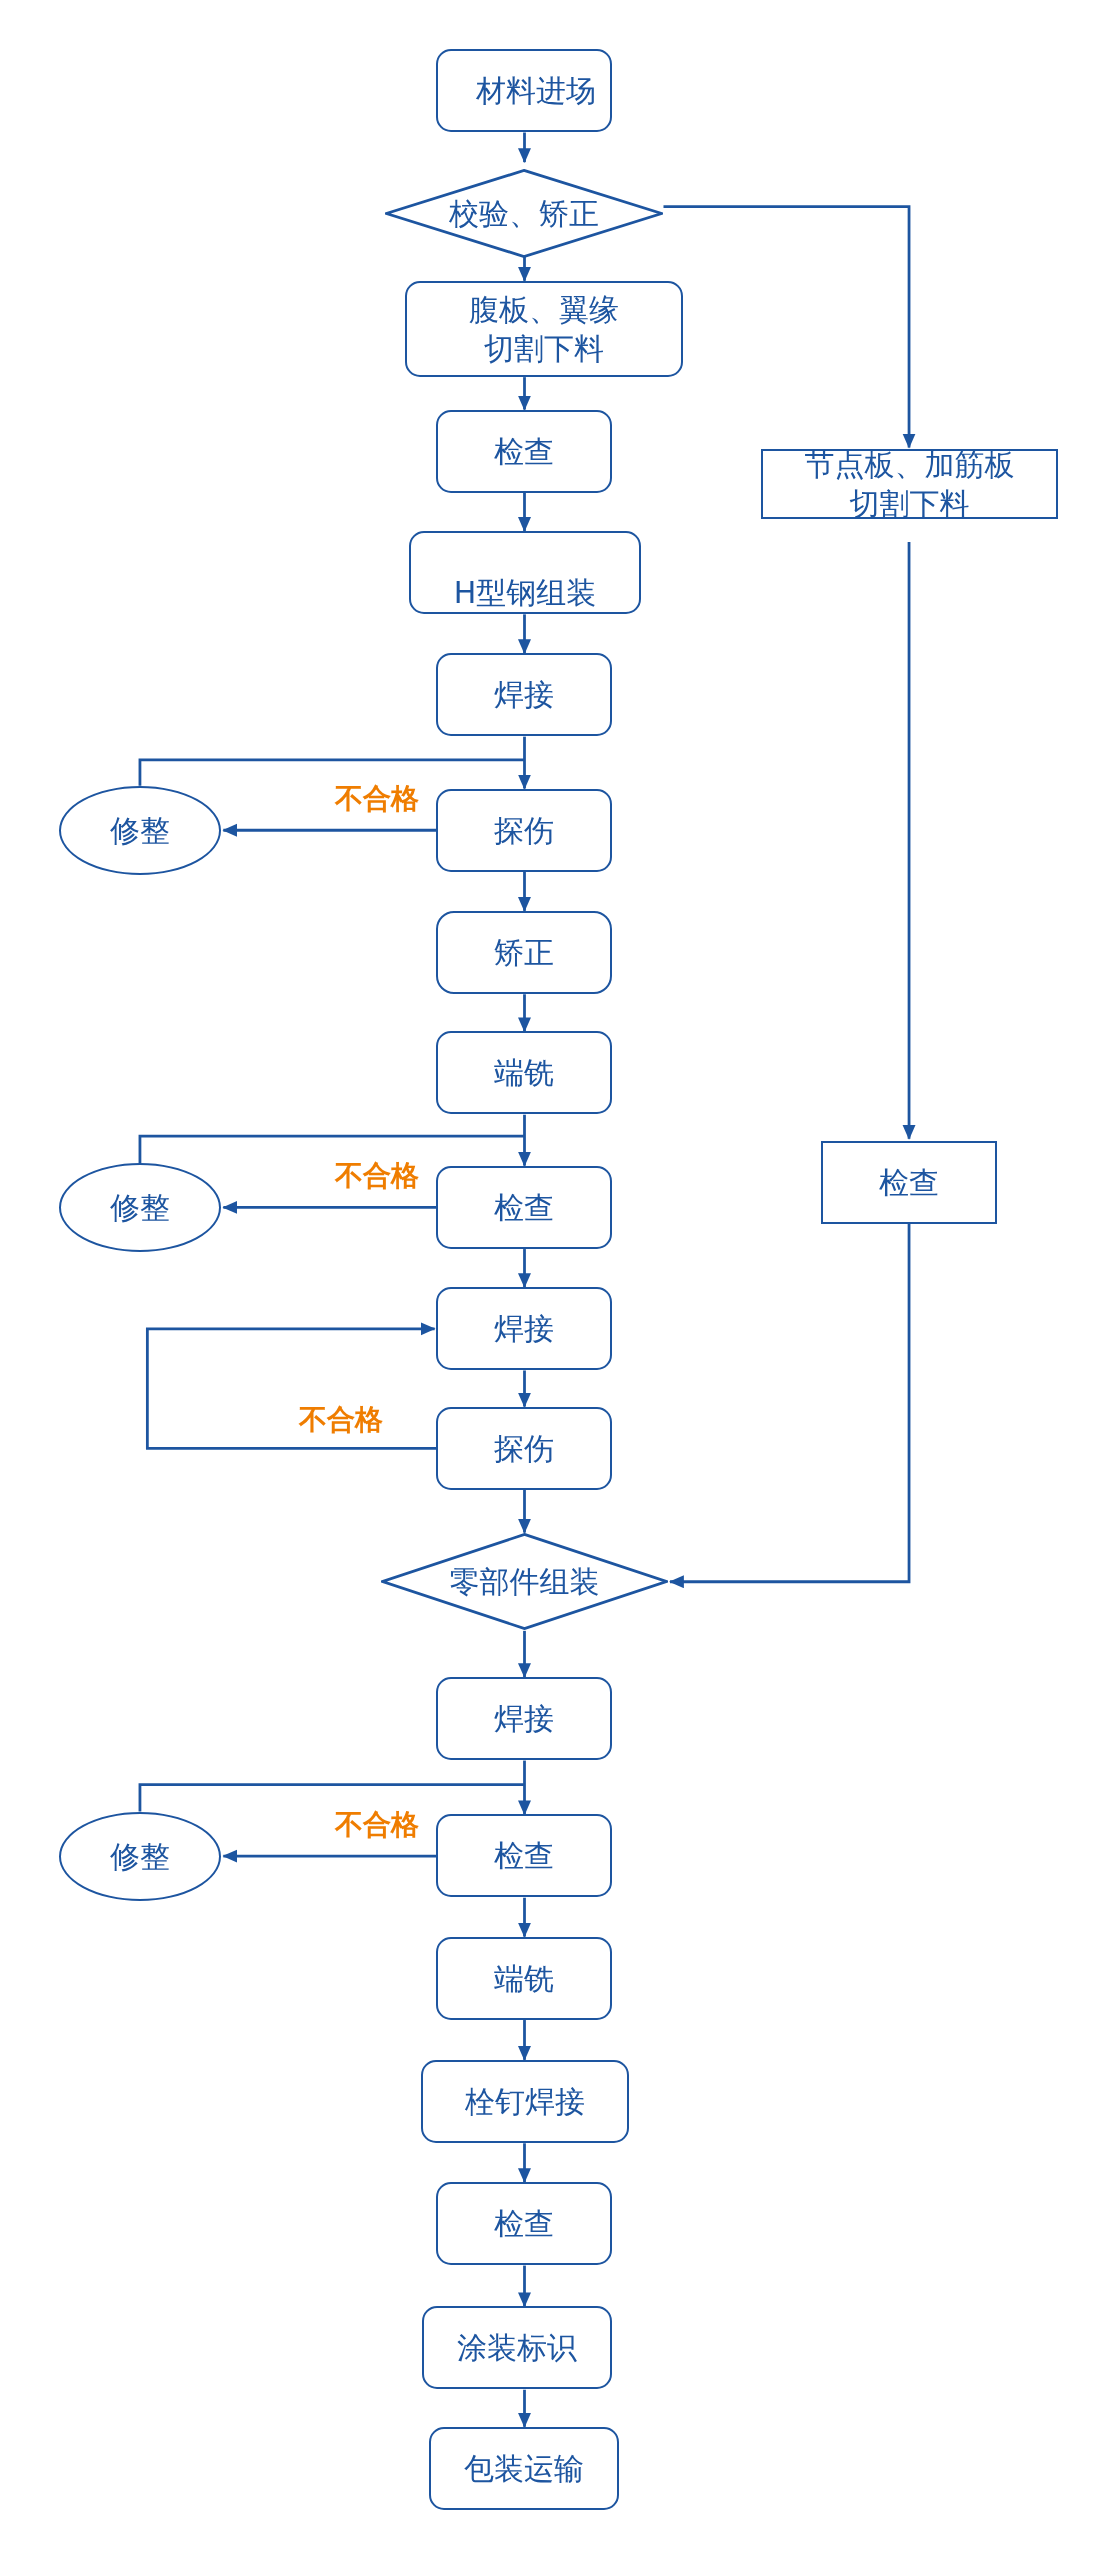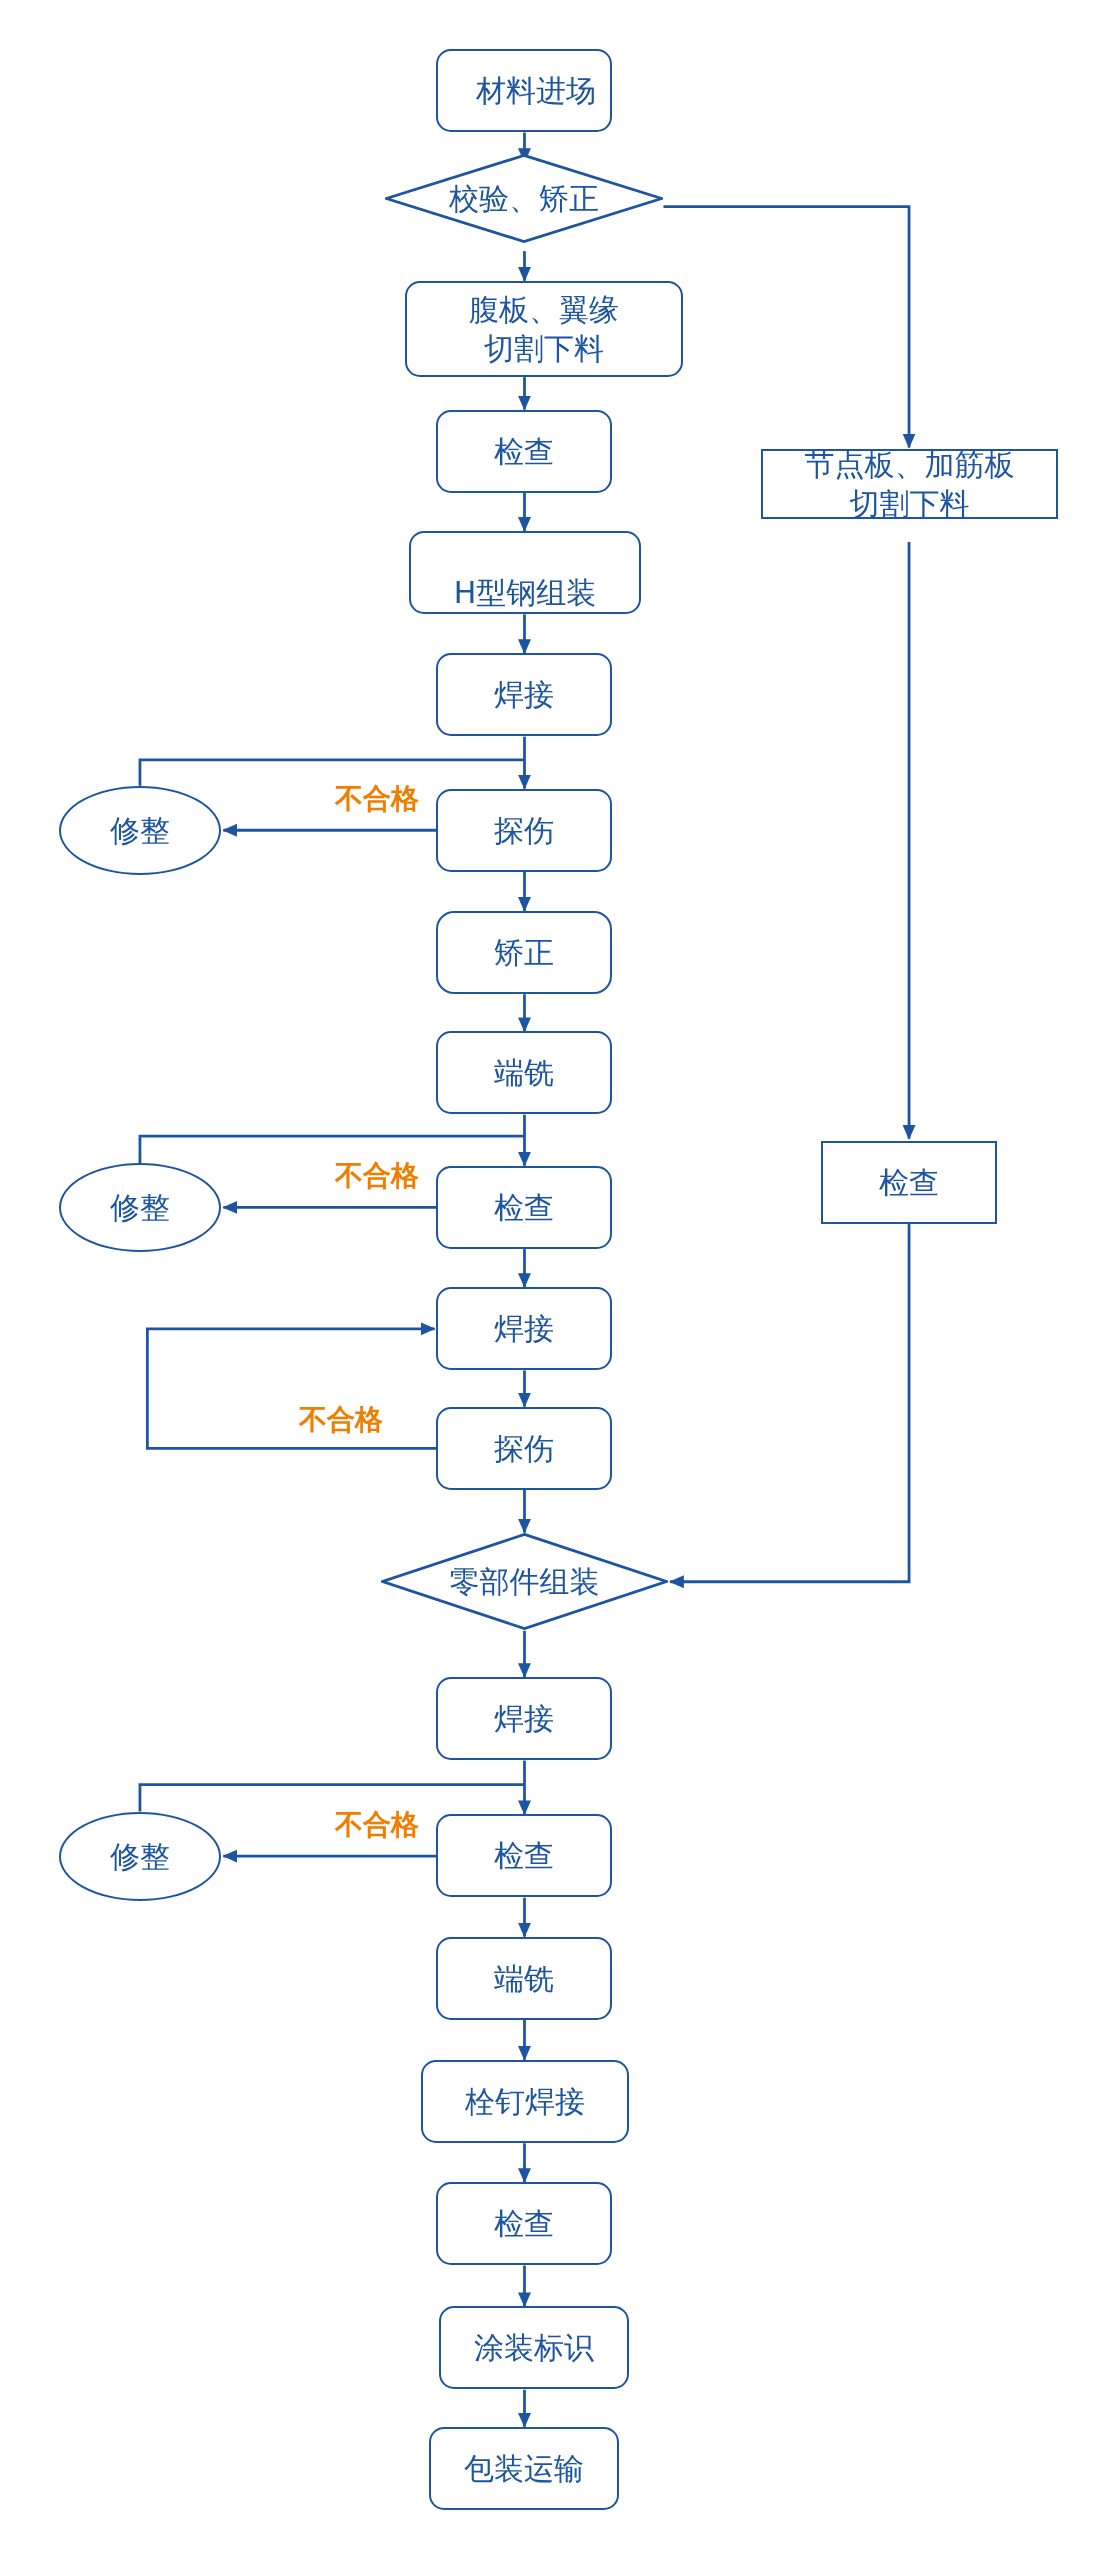--- a/index.html
+++ b/index.html
@@ -74,21 +74,21 @@
       <polyline points="716,223 981,223 981,483" marker-end="url(#arrow)"></polyline>
       <line x1="981" y1="585" x2="981" y2="1229" marker-end="url(#arrow)"></line>
       <polyline points="981,1321 981,1707 723,1707" marker-end="url(#arrow)"></polyline>
     </g>
   </svg>
 
   <div class="node rounded" style="left:436px;top:49px;width:176px;height:83px;padding-left:24px;">
     <span>材料进场</span>
   </div>
 
-  <div class="node diamond" style="left:385px;top:154px;width:278px;height:89px;">
+  <div class="node diamond" style="left:385px;top:169px;width:278px;height:89px;">
     <svg width="278" height="89" viewBox="0 0 300 96">
       <polygon points="150,1.5 298.5,48 150,94.5 1.5,48" fill="#ffffff" stroke="#1d55a0" stroke-width="3"></polygon>
     </svg>
     <span>校验、矫正</span>
   </div>
 
   <div class="node rounded" style="left:385px;top:281px;width:278px;height:96px;margin-left:20px;">
     <span>腹板、翼缘</span>
     <span>切割下料</span>
   </div>
@@ -149,21 +149,21 @@
   </div>
 
   <div class="node rounded" style="left:421px;top:2060px;width:208px;height:83px;">
     <span>栓钉焊接</span>
   </div>
 
   <div class="node rounded" style="left:436px;top:2182px;width:176px;height:83px;">
     <span>检查</span>
   </div>
 
-  <div class="node rounded" style="left:439px;top:2306px;width:190px;height:83px;">
+  <div class="node rounded" style="left:422px;top:2306px;width:190px;height:83px;">
     <span>涂装标识</span>
   </div>
 
   <div class="node rounded" style="left:429px;top:2427px;width:190px;height:83px;align-items:center;">
     <span>包装运输</span>
   </div>
 
   <div class="node rect" style="left:761px;top:449px;width:297px;height:70px;">
     <span>节点板、加筋板</span>
     <span>切割下料</span>

